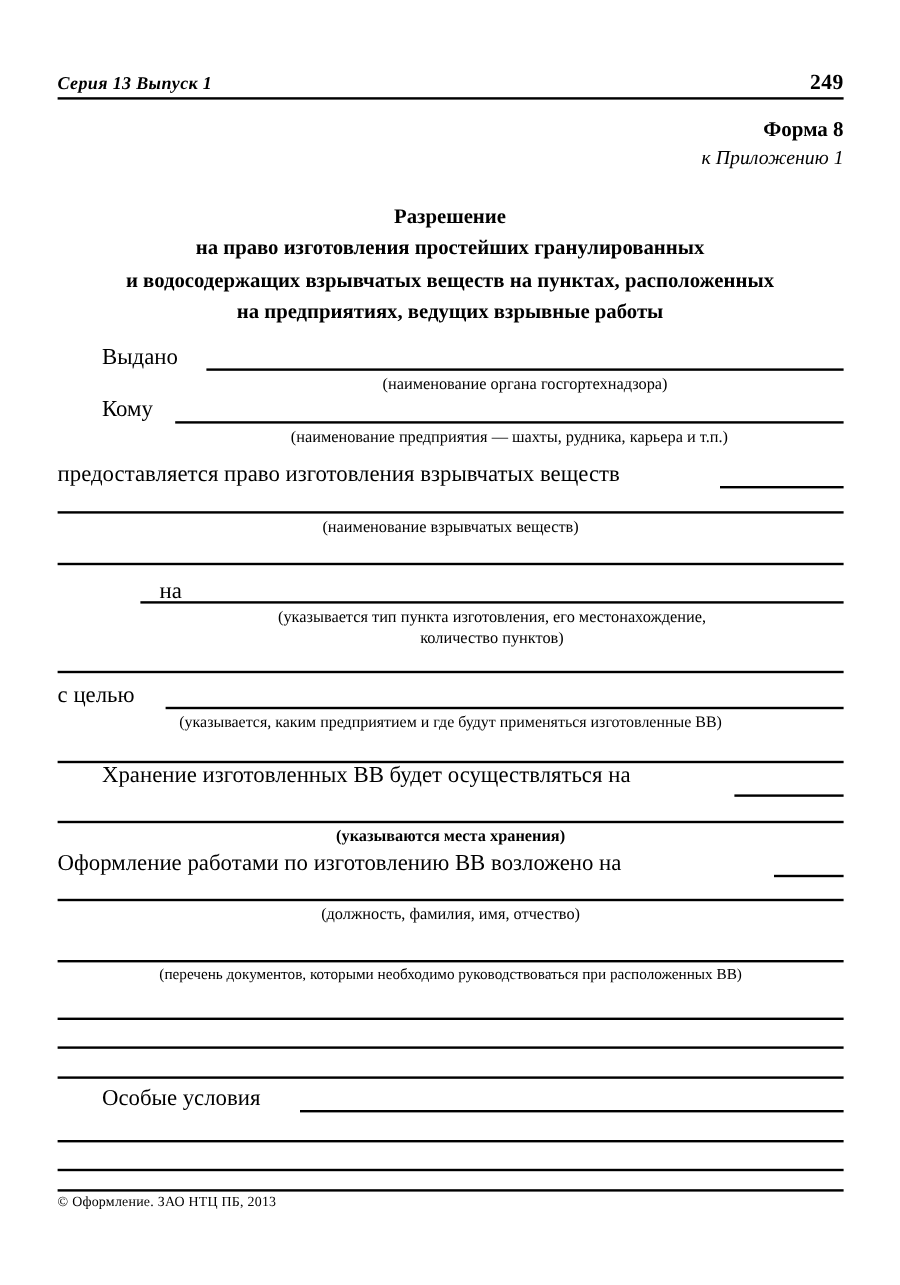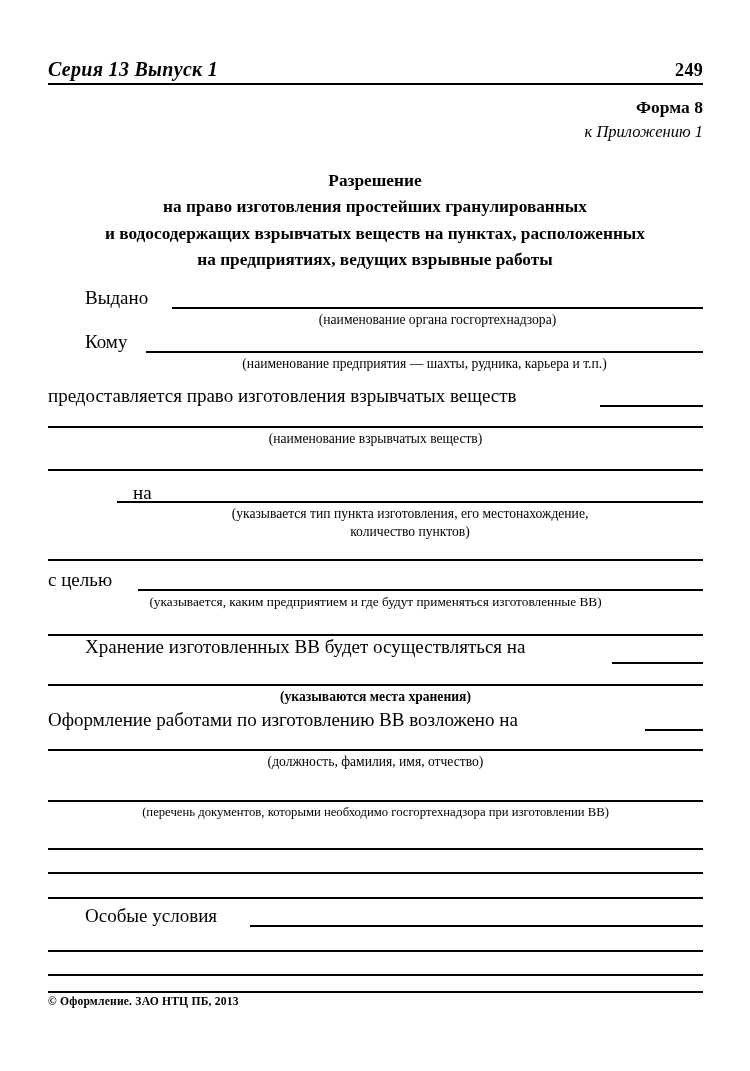--- a/index.html
+++ b/index.html
@@ -29,21 +29,21 @@
     width: 655px;
     display: flex;
     align-items: flex-end;
     justify-content: space-between;
     border-bottom: 2px solid #000;
     padding-bottom: 2px;
   }
   .runhead-series {
     font-style: italic;
     font-weight: bold;
-    font-size: 20px;
+    font-size: 15px;
     letter-spacing: 0.3px;
     white-space: nowrap;
   }
   .runhead-page {
     font-weight: bold;
     font-size: 18px;
     letter-spacing: 0.3px;
     margin-left: 12px;
   }
 
@@ -107,21 +107,21 @@
     line-height: 1;
     white-space: nowrap;
   }
 
   
   .footer {
     position: absolute;
     left: 48px;
     top: 995px;
     font-size: 11.6px;
-    font-weight: bold;
+    font-weight: normal;
     letter-spacing: 0.2px;
     white-space: nowrap;
   }
 </style>
 </head>
 <body>
 
 <div class="page">
 
   <div class="runhead">
@@ -176,21 +176,21 @@
   <div class="rule" style="left:48px; top:684px; width:655px;"></div>
   <div class="caption" style="left:48px; top:689px; width:655px;font-weight:bold;">(указываются места хранения)</div>
 
   <div class="stmt" style="left:48px; top:710px;">Оформление работами по изготовлению ВВ возложено на</div>
   <div class="rule" style="left:645px; top:729px; width:58px;"></div>
 
   <div class="rule" style="left:48px; top:749px; width:655px;"></div>
   <div class="caption" style="left:48px; top:754px; width:655px;">(должность, фамилия, имя, отчество)</div>
 
   <div class="rule" style="left:48px; top:800px; width:655px;"></div>
-  <div class="caption tight" style="left:48px; top:805px; width:655px;">(перечень документов, которыми необходимо госгортехнадзора при изготовлении ВВ)</div>
+  <div class="caption tight" style="left:48px; top:805px; width:655px;">(перечень документов, которыми необходимо руководствоваться при расположенных ВВ)</div>
 
   <div class="rule" style="left:48px; top:848px; width:655px;"></div>
   <div class="rule" style="left:48px; top:872px; width:655px;"></div>
   <div class="rule" style="left:48px; top:897px; width:655px;"></div>
 
   <div class="stmt" style="left:85px; top:906px;">Особые условия</div>
   <div class="rule" style="left:250px; top:925px; width:453px;"></div>
 
   <div class="rule" style="left:48px; top:950px; width:655px;"></div>
   <div class="rule" style="left:48px; top:974px; width:655px;"></div>

